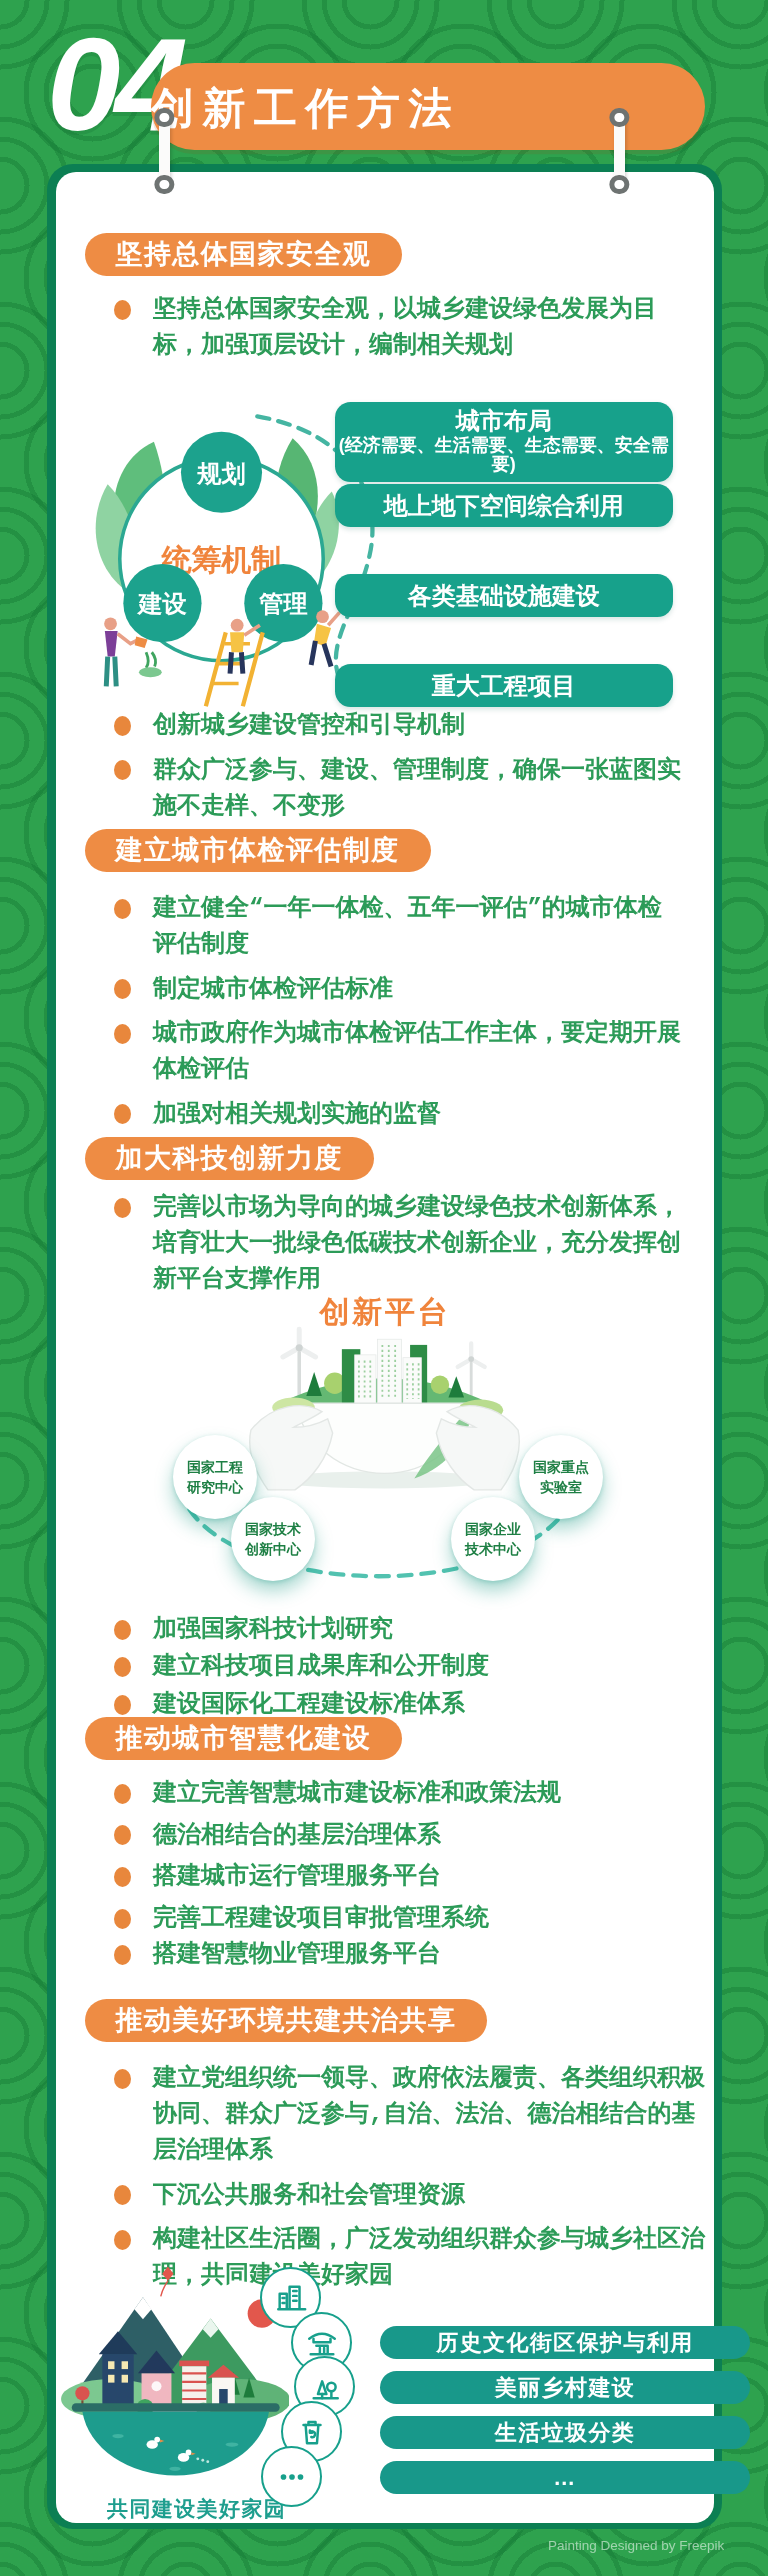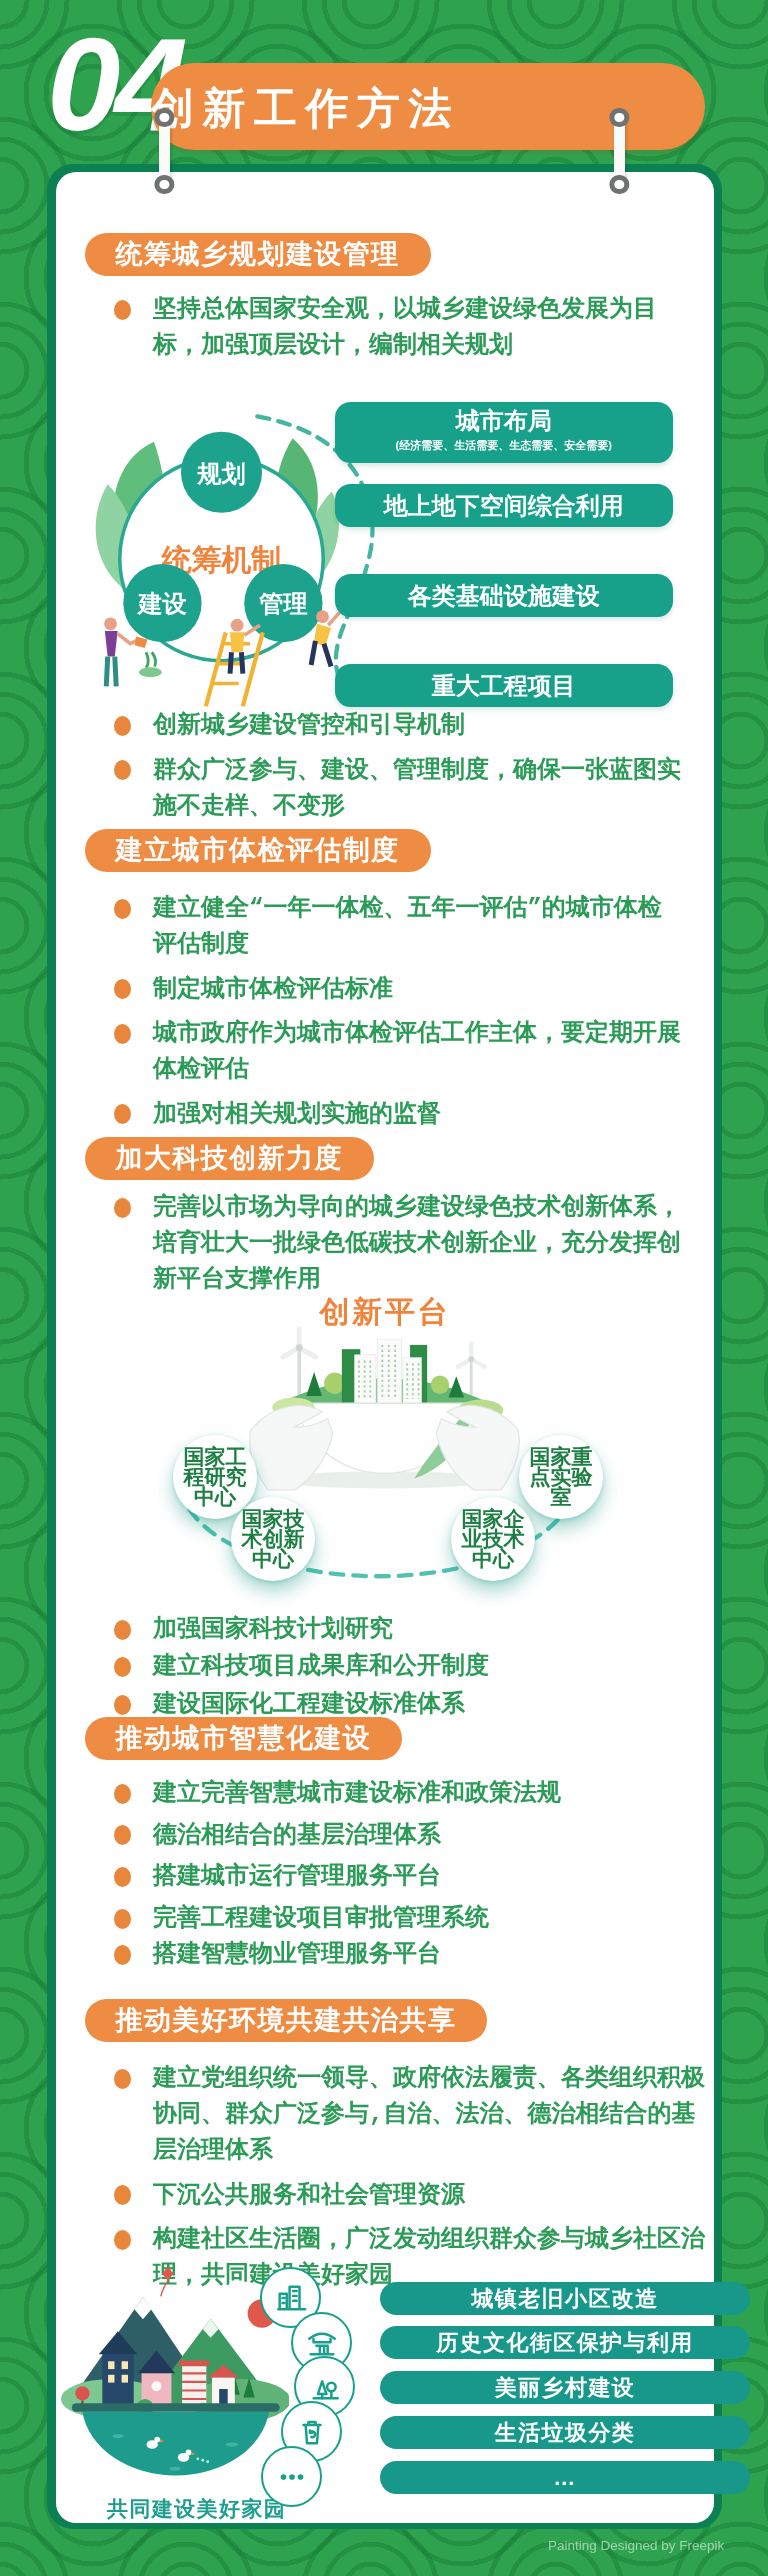--- a/index.html
+++ b/index.html
@@ -41,27 +41,27 @@
   ul.blist li{position:relative; padding-left:46px; margin-bottom:8.5px;
     color:#2C9B58; font-weight:700; font-size:24px; line-height:36px;}
   ul.blist .dot{position:absolute; left:7.1px; top:7.8px; width:17px; height:20px;
     border-radius:50%; background:#E8873C;}
   .tbox{
     position:absolute; left:263px; width:338px; background:#17A18B; color:#fff;
     border-radius:15.7px; text-align:center; box-shadow:0 2.8px 5.7px rgba(10,90,75,.15);
   }
   .tbox .t1{font-size:24px; font-weight:800; line-height:43px; display:block;}
   .tbox.two .t1{line-height:37px;}
-  .tbox .t2{font-size:11px; font-weight:700; line-height:18.5px; display:block; padding-bottom:8.5px; margin-top:-2.8px;}
+  .tbox .t2{font-size:18px; font-weight:700; line-height:18.5px; display:block; padding-bottom:8.5px; margin-top:-2.8px;}
   .center-title{width:100%; text-align:center; color:#F0843C; font-size:30px; font-weight:800; letter-spacing:2.8px;}
   .pnode{
     position:absolute; width:84px; height:84px; border-radius:50%; background:#fff;
     box-shadow:0 10px 18.5px rgba(22,150,130,.38), 0 1.4px 4.3px rgba(22,150,130,.25);
     display:flex; align-items:center; justify-content:center; text-align:center;
-    color:#1E7F44; font-size:21px; font-weight:800; line-height:20px; z-index:3;
+    color:#1E7F44; font-size:14px; font-weight:800; line-height:20px; z-index:3;
   }
   .pnode span{display:block; width:68px;}
   .bar{
     position:absolute; left:324px; width:370px; height:33px; background:#18988A;
     border-radius:17px; color:#fff; text-align:center; font-size:22px; font-weight:800;
     line-height:33px; z-index:2; letter-spacing:1.4px;
   }
   .bicon{
     position:absolute; width:57px; height:57px; border-radius:50%; background:#fff;
     border:2.8px solid #17A08C; z-index:3; display:flex; align-items:center; justify-content:center;
@@ -76,21 +76,21 @@
 <div class="page">
 
   <div class="abs num" style="left:47px;top:18.5px;">04</div>
   <div class="abs banner" style="left:151px;top:63px;width:554px;height:87px;">
     <div class="banner-text">创新工作方法</div>
   </div>
 
   <div class="abs card-back" style="left:47px;top:164px;width:675px;height:2365px;"></div>
   <div class="abs card" style="left:56px;top:172px;width:658px;height:2351px;">
 
-    <div class="abs pill" style="left:28.5px;top:61px;">统筹城乡规划建设管理</div>
+    <div class="abs pill" style="left:28.5px;top:61px;">坚持总体国家安全观</div>
 
     <ul class="blist abs" style="left:51px;top:120px;width:577px;">
       <li><span class="dot"></span><span>坚持总体国家安全观，以城乡建设绿色发展为目标，加强顶层设计，编制相关规划</span></li>
     </ul>
 
     <div class="abs" style="left:15.7px;top:223px;width:591px;height:320px;">
 
       <svg class="abs" style="left:178px;top:0;" width="171" height="320" viewBox="0 0 240 450">
         <path d="M10 30 C150 55 185 150 168 225 C150 310 90 360 140 425" fill="none" stroke="#45B5A2" stroke-width="6" stroke-dasharray="17 13" stroke-linecap="round"></path>
       </svg>
@@ -300,21 +300,20 @@
         <circle cx="192" cy="282" r="2" fill="#BFE8E0"></circle>
           <circle cx="199" cy="284" r="2" fill="#BFE8E0"></circle>
           <circle cx="206" cy="286" r="2" fill="#BFE8E0"></circle>
       </g>
     </svg>
 
     <svg class="abs" style="left:215px;top:2113px;" width="71" height="206" viewBox="0 0 100 290">
       <path d="M28 18 L72 81 L76 144 L58 207 L30 270" fill="none" stroke="#1CA38E" stroke-width="3"></path>
     </svg>
 
-    <div class="bar" style="top:2110px;"><span>城镇老旧小区改造</span></div>
     <div class="bar" style="top:2154px;"><span>历史文化街区保护与利用</span></div>
     <div class="bar" style="top:2199px;"><span>美丽乡村建设</span></div>
     <div class="bar" style="top:2244px;"><span>生活垃圾分类</span></div>
     <div class="bar" style="top:2289px;"><span>…</span></div>
 
     <div class="bicon" style="left:204px;top:2095px;">
       <svg width="34" height="34" viewBox="0 0 48 48" fill="none" stroke="#17A08C" stroke-width="3.5" stroke-linecap="round" stroke-linejoin="round">
         <path d="M8 40 V18 h10 v22 M22 40 V8 h14 v32 M6 40 h38"></path>
         <path d="M12 24 h3 M12 31 h3 M27 14 h5 M27 21 h5 M27 28 h5"></path>
       </svg>

